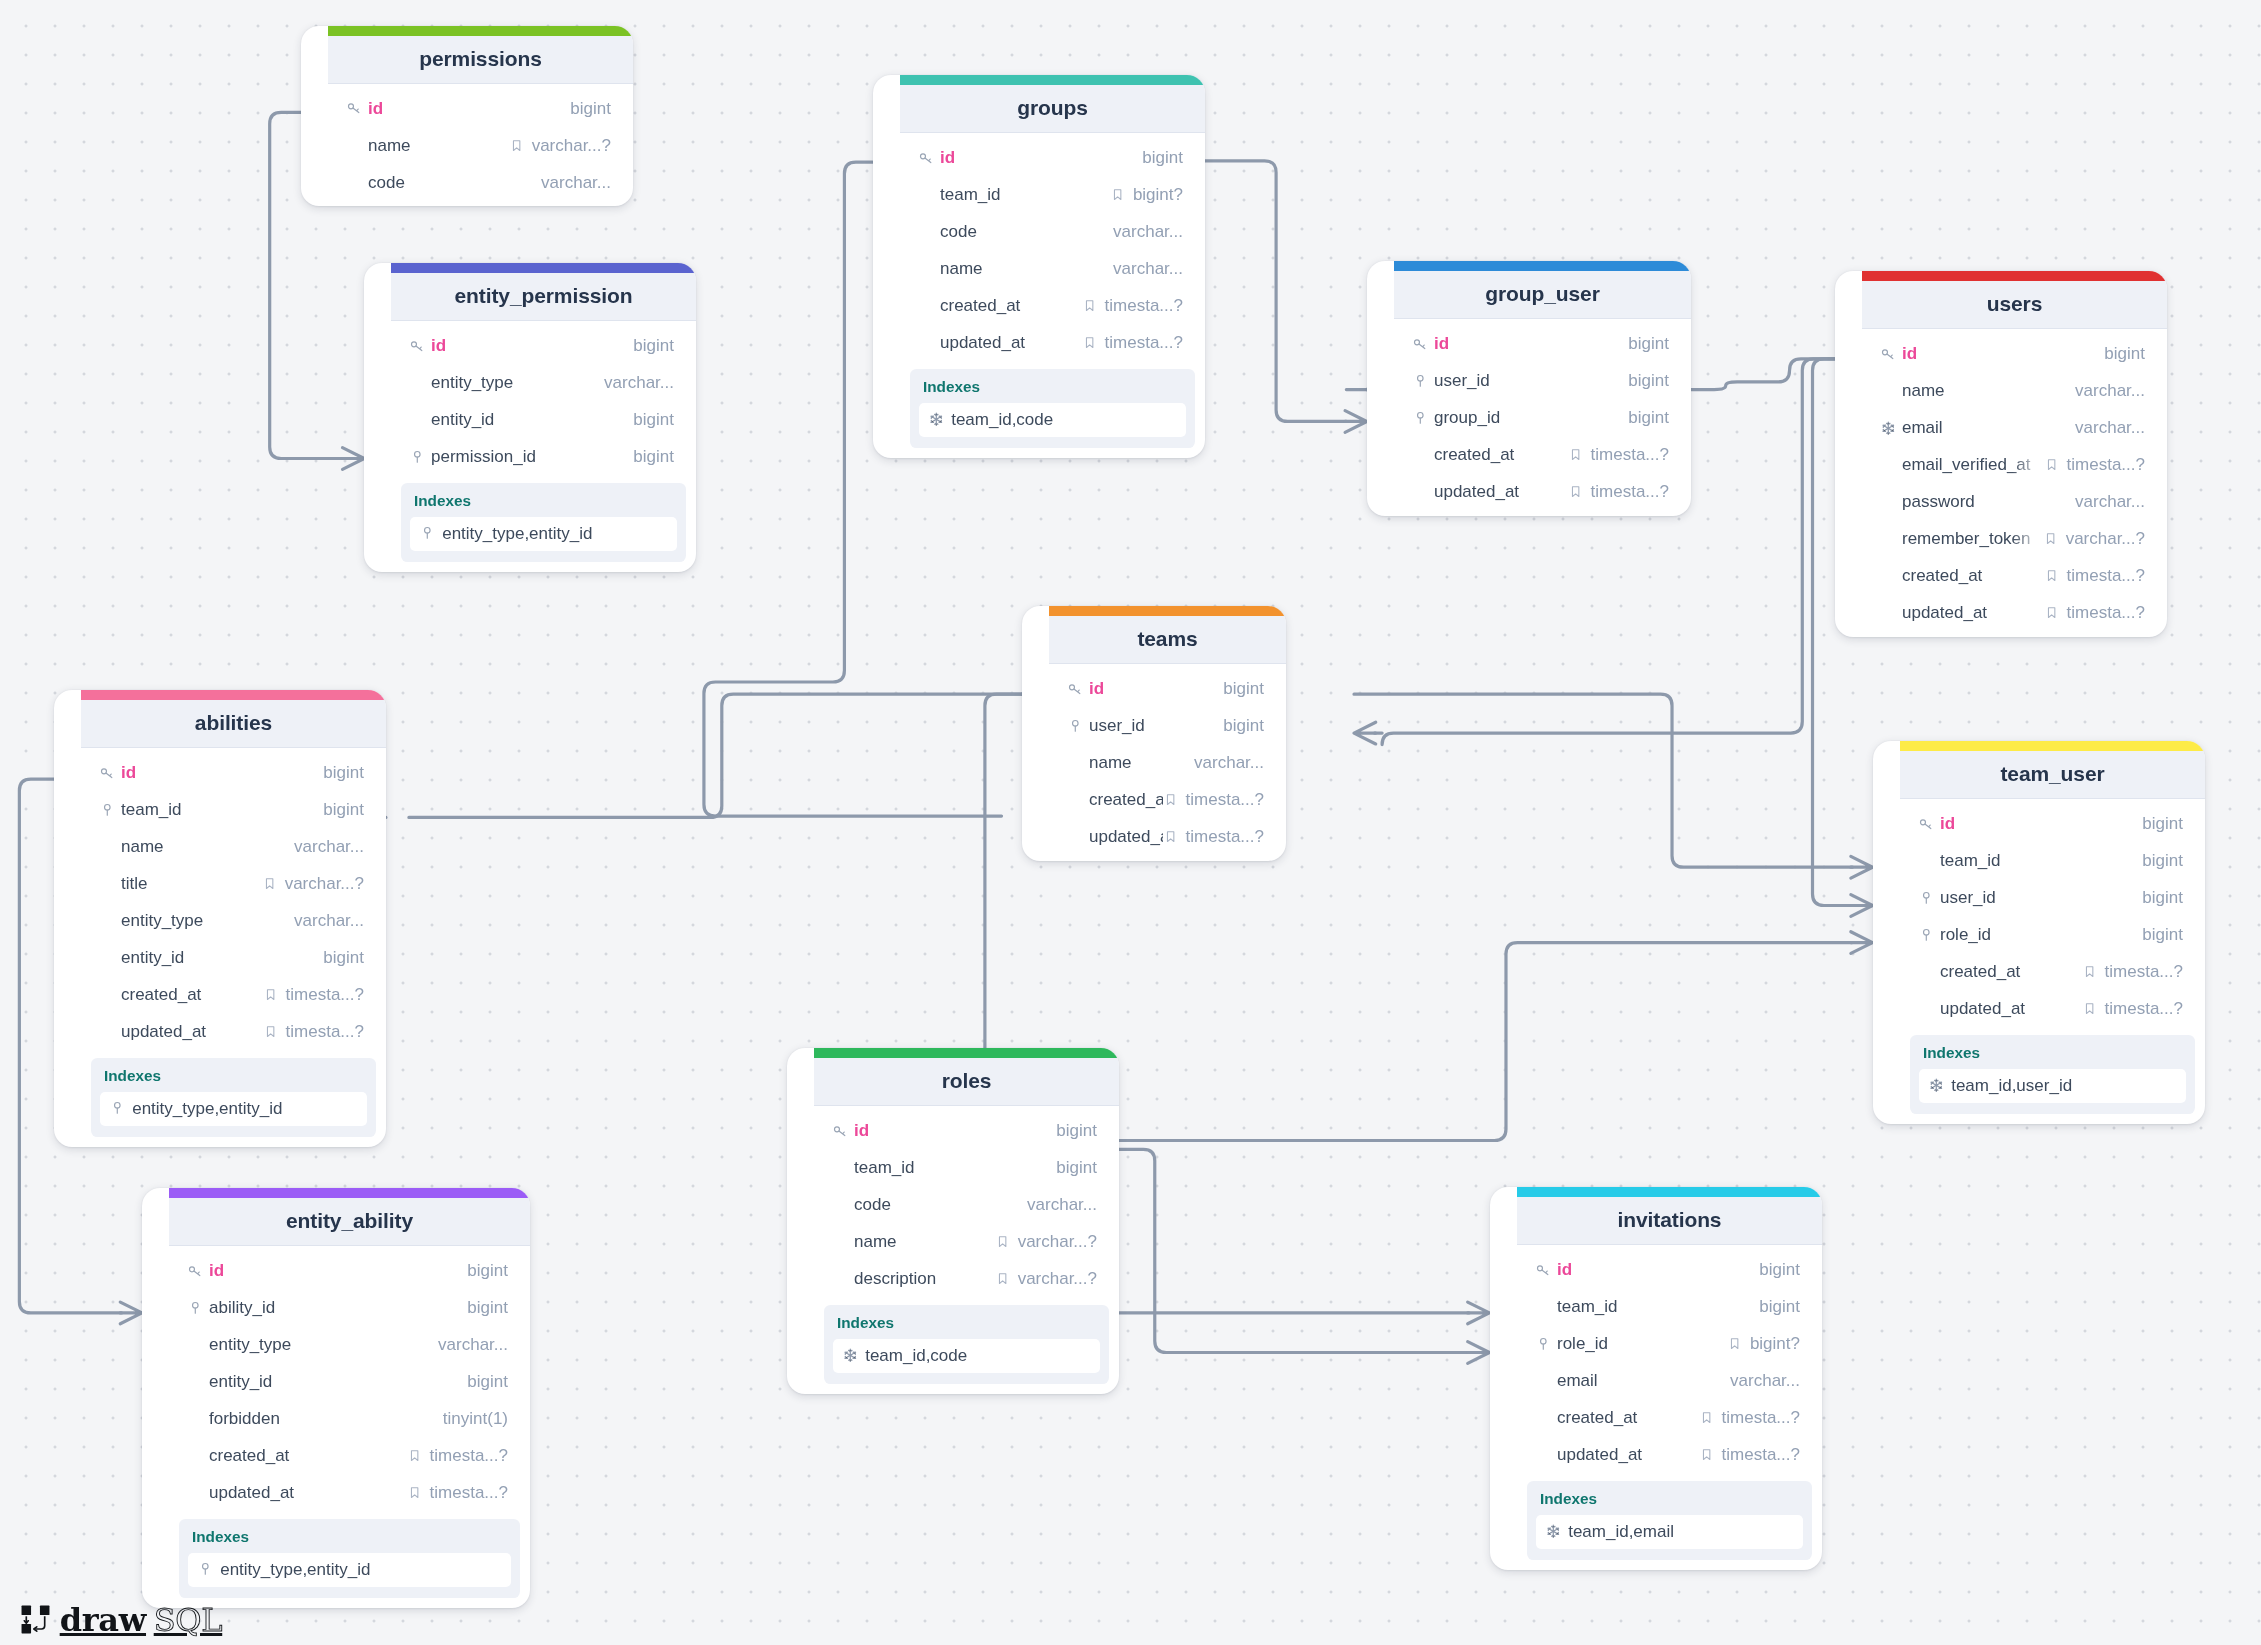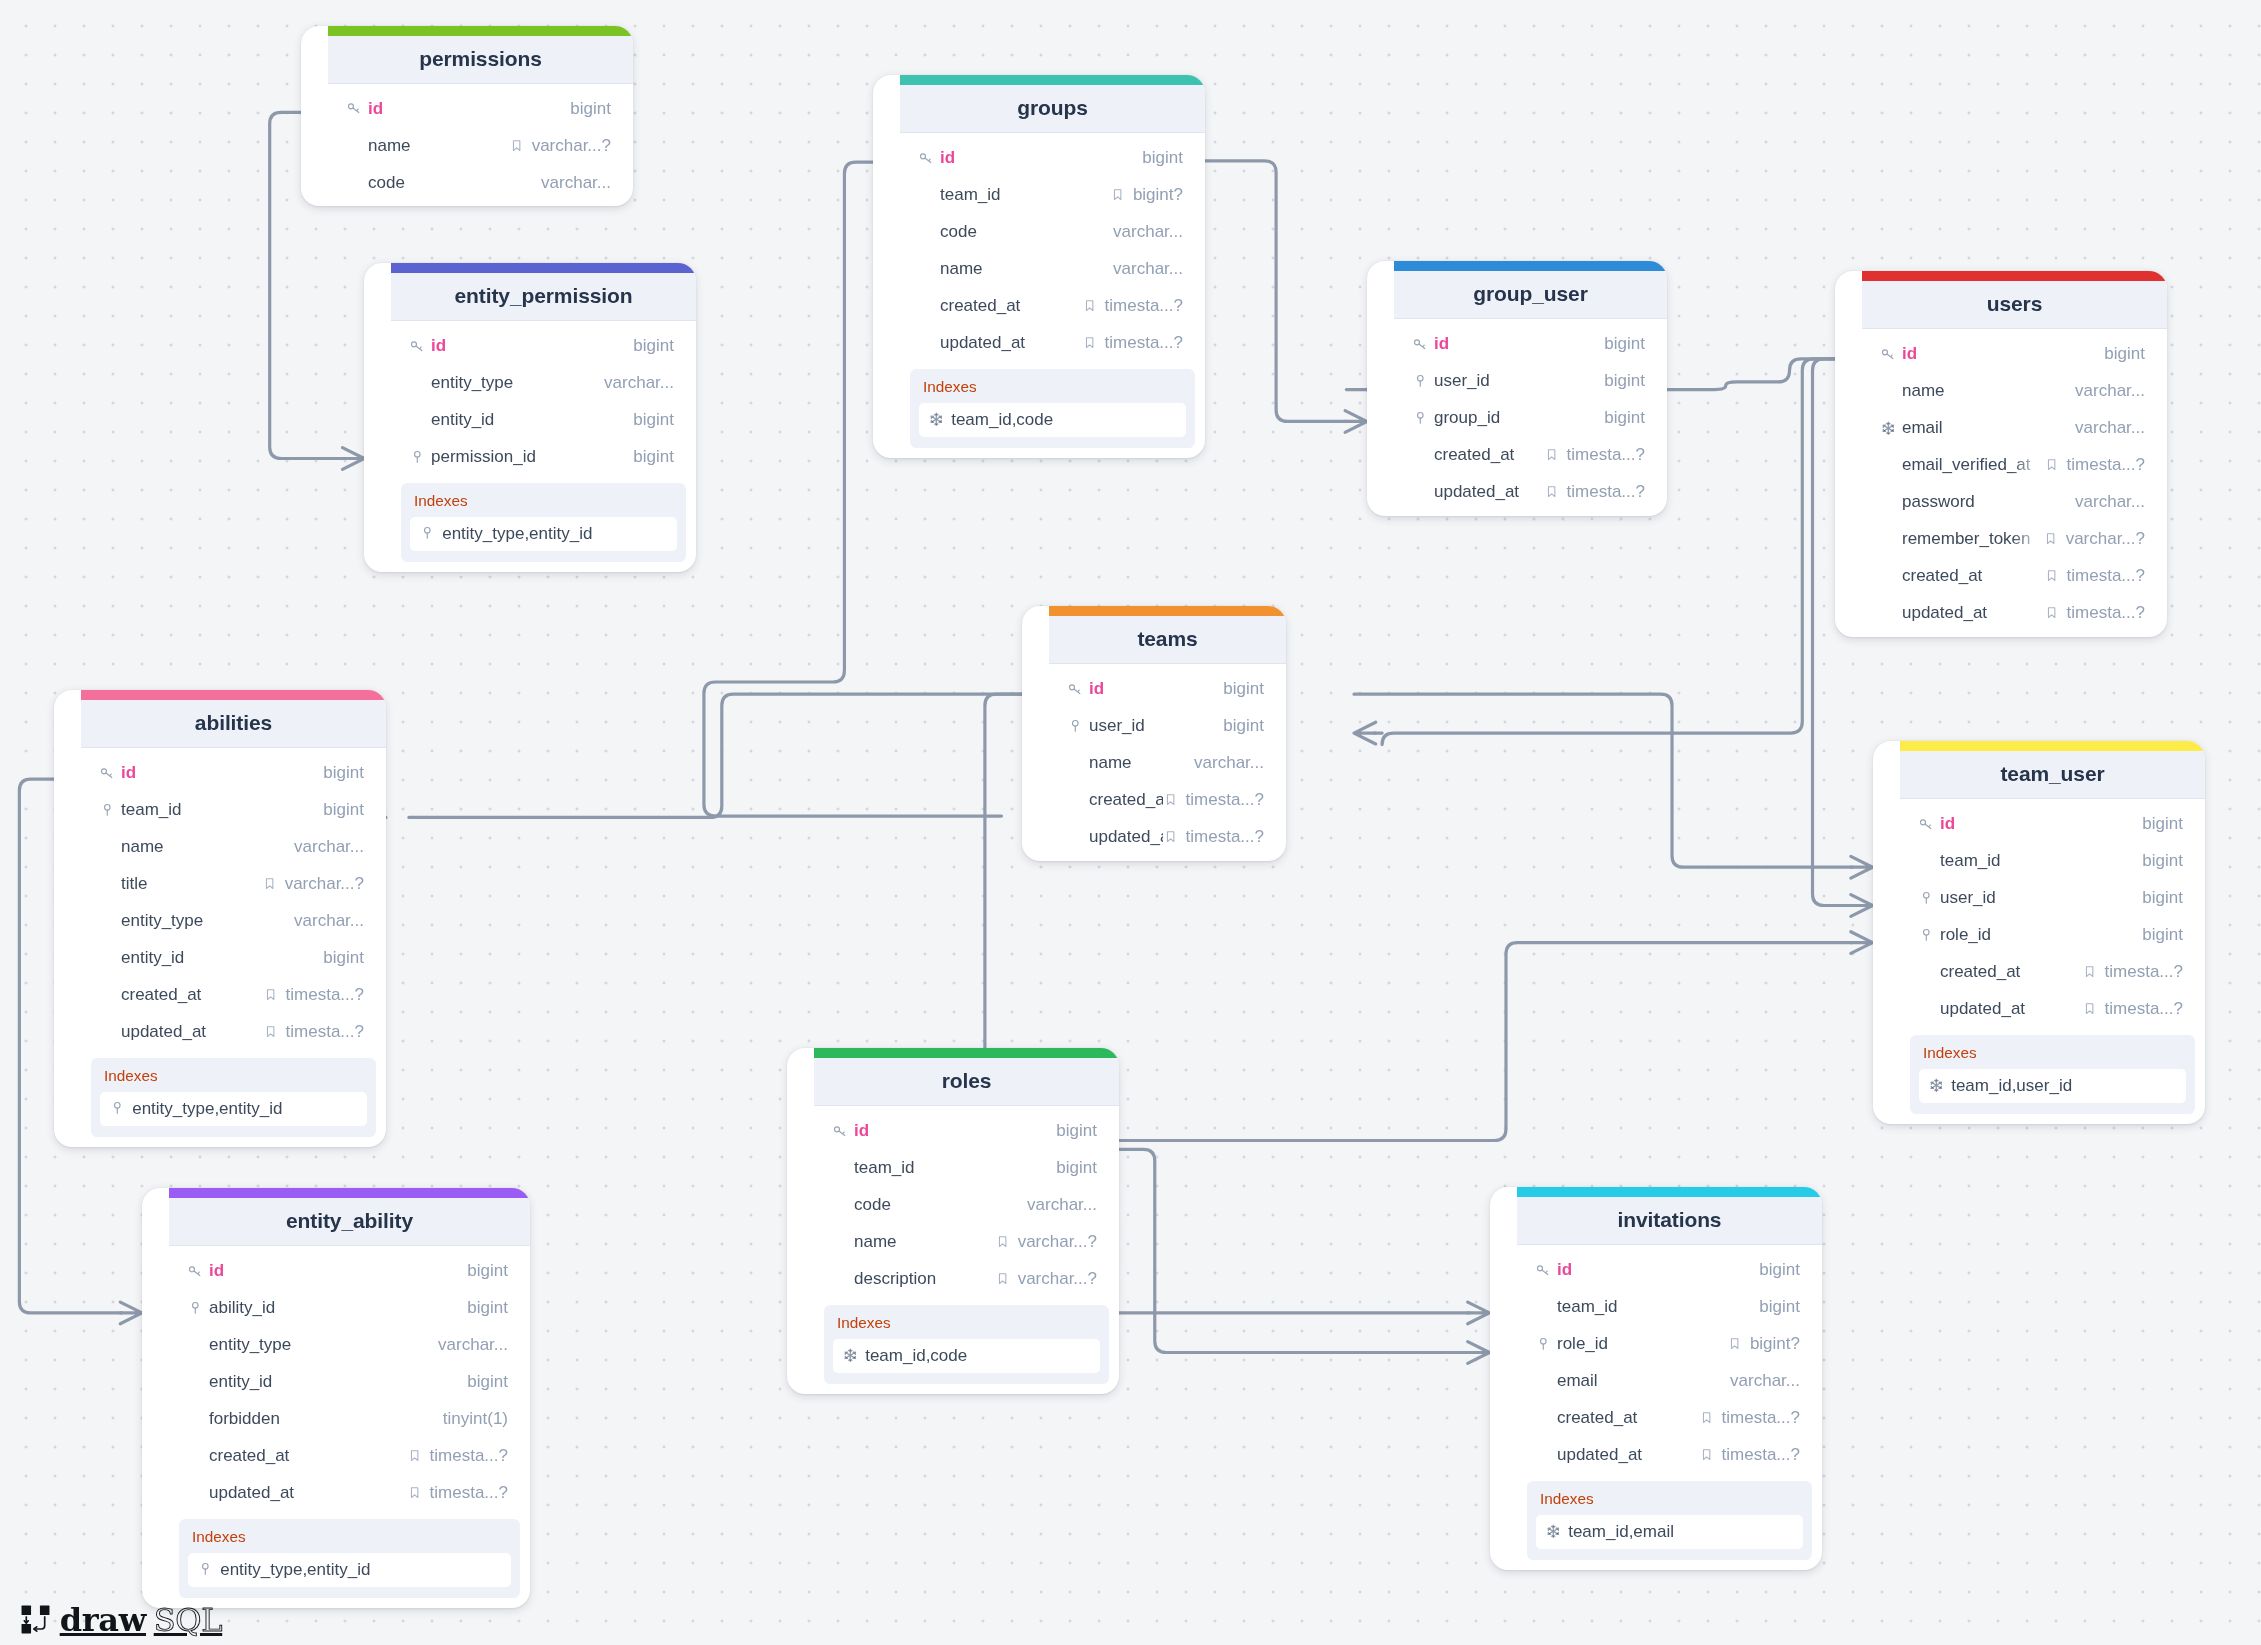--- a/index.html
+++ b/index.html
@@ -100,22 +100,22 @@
     white-space: nowrap;
   }
   .idx-box {
     margin: 2.6px 10.2px 10.2px 10.2px;
     background: #eef1f7;
     border-radius: 6.4px;
     padding: 7.7px 9px 9px 9px;
   }
   .idx-title {
     font-size: 15.3px;
-    font-weight: normal;
-    color: #c2410c;
+    font-weight: bold;
+    color: #0f766e;
     margin: 1.3px 0 6.4px 3.8px;
   }
   .idx-item {
     background: #ffffff;
     border-radius: 5.1px;
     padding: 7px 9px;
     display: flex;
     align-items: center;
     gap: 6.4px;
     font-size: 17px;
@@ -387,21 +387,21 @@
                   <path d="M19.3 13.4 L18.8 16.2 L16.0 16.6"></path>
                   <path d="M16.0 7.4 L18.8 7.8 L19.3 10.6"></path>
                   <path d="M8.0 16.6 L5.2 16.2 L4.7 13.4"></path>
                 </g>
               </svg>
             </span>
             <span>team_id,code</span>
           </div>
         </div>
       </div>
-      <div class="erd-table" style="left: 1367px; top: 261px; width: 300px;">
+      <div class="erd-table" style="left: 1367px; top: 261px; width: 324px;">
         <div class="tbl-accent" style="background:#2d8bd8"></div>
         <div class="tbl-title">group_user</div>
         <div class="tbl-cols">
           <div class="col-row">
             <span class="col-key">
               <svg width="16.6" height="16.6" viewBox="0 0 24 24">
                 <circle cx="7.2" cy="9.2" r="3.6" fill="none" stroke="#9aa5b5" stroke-width="1.7"></circle>
                 <path d="M10.0 11.6 L18.5 18.2 M15.6 15.3 L17.6 13.1" fill="none" stroke="#9aa5b5" stroke-width="1.7" stroke-linecap="round"></path>
               </svg>
             </span>

